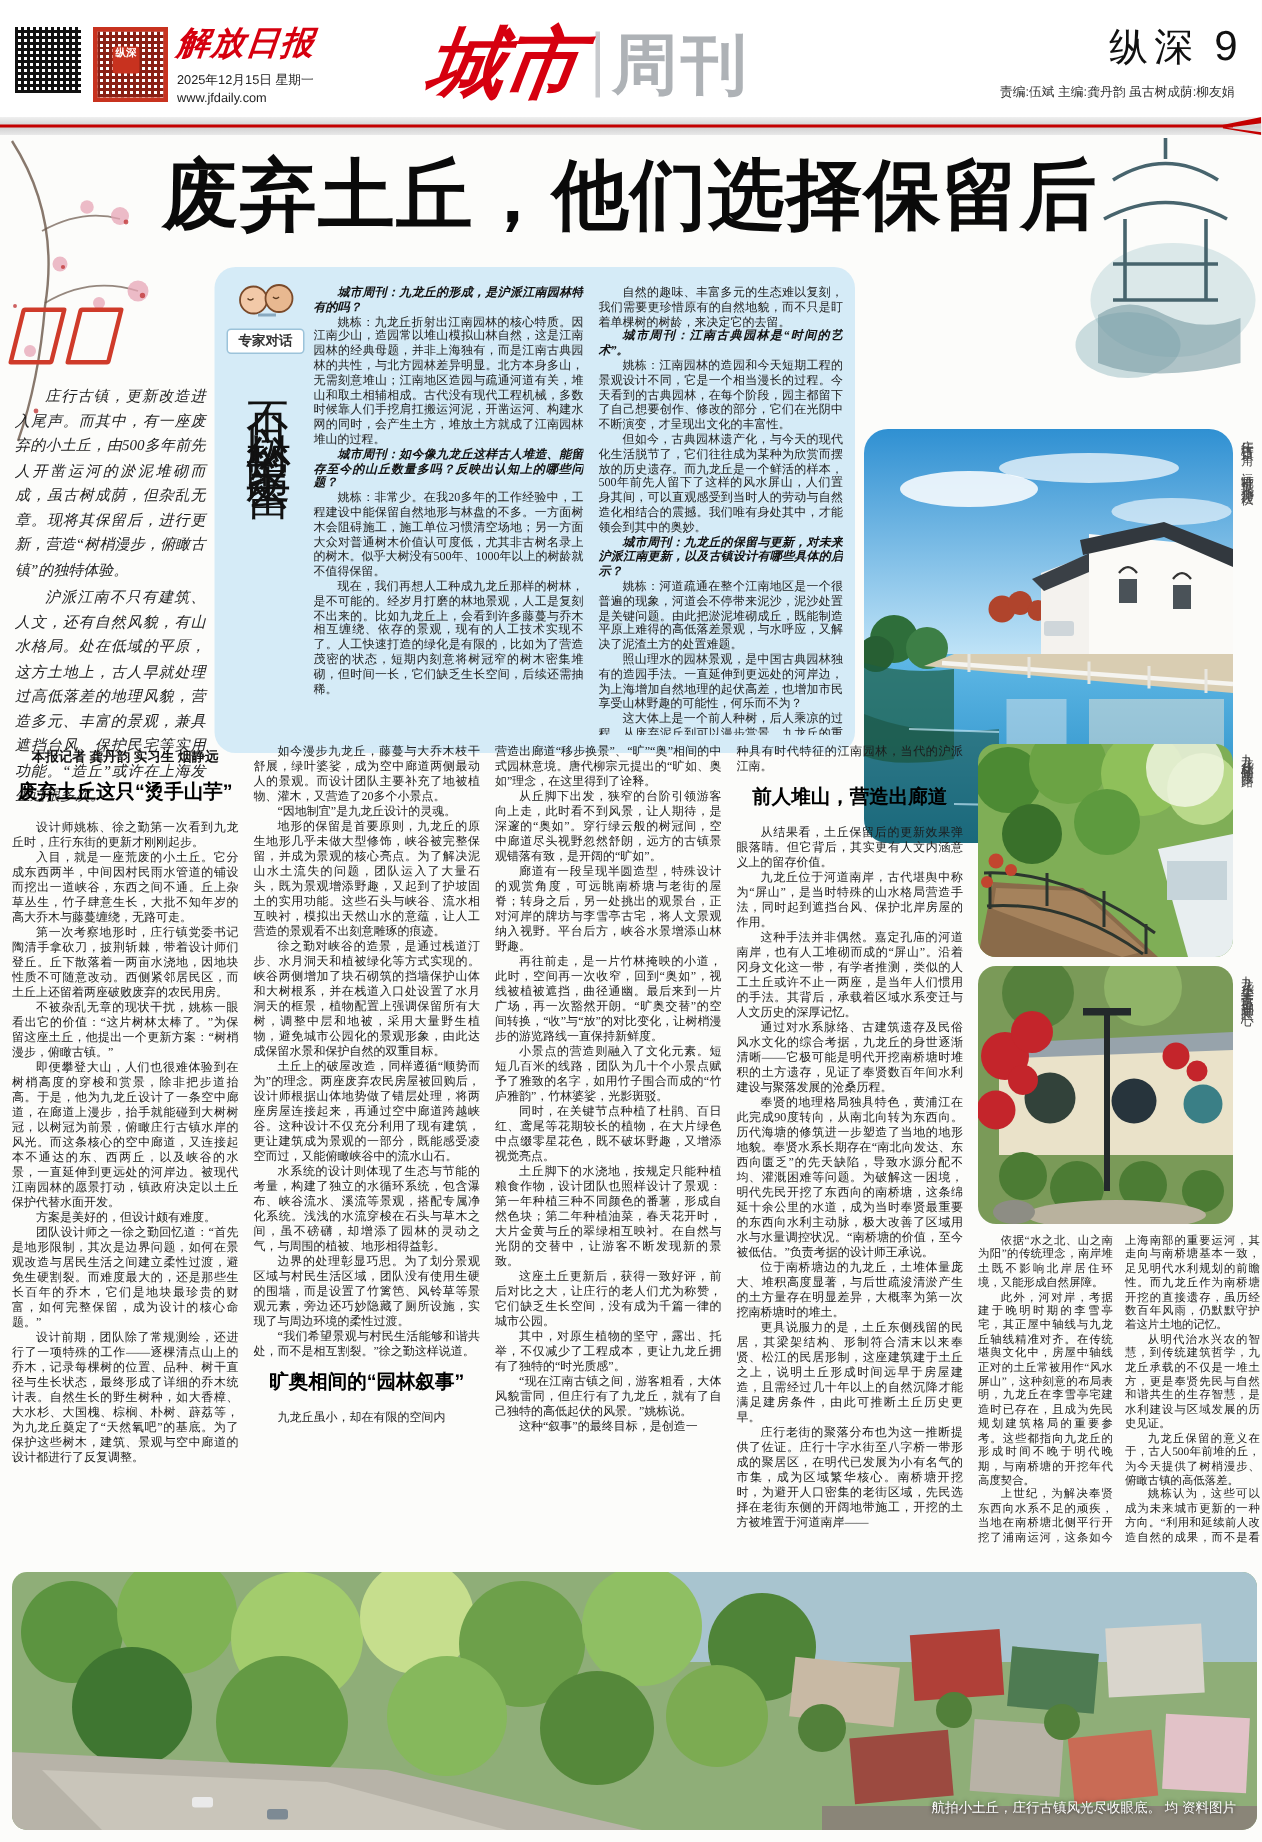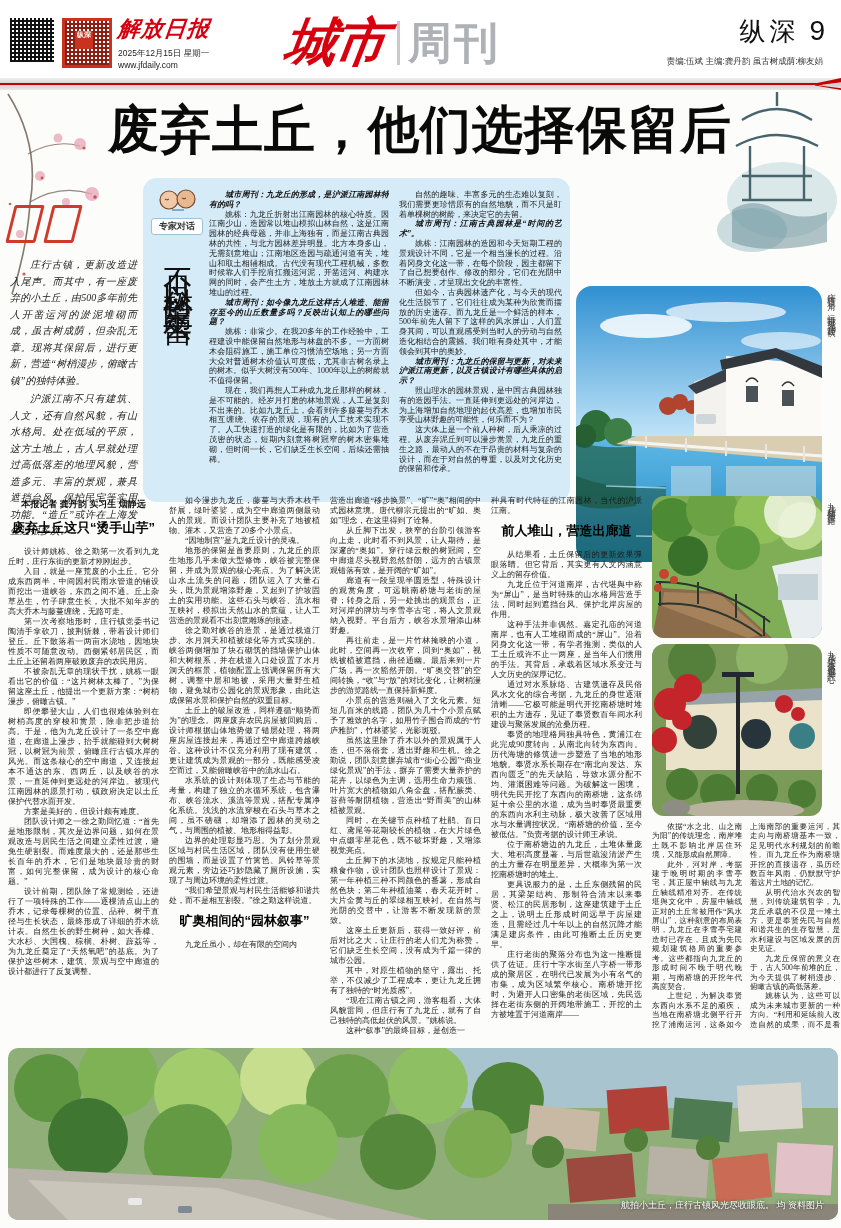--- a/index.html
+++ b/index.html
@@ -166,23 +166,24 @@
   <div class="pcol pcolA">
     <p class="q">城市周刊：九龙丘的形成，是沪派江南园林特有的吗？</p>
     <p class="a">姚栋：九龙丘折射出江南园林的核心特质。因江南少山，造园常以堆山模拟山林自然，这是江南园林的经典母题，并非上海独有，而是江南古典园林的共性，与北方园林差异明显。北方本身多山，无需刻意堆山；江南地区造园与疏通河道有关，堆山和取土相辅相成。古代没有现代工程机械，多数时候靠人们手挖肩扛搬运河泥，开凿运河、构建水网的同时，会产生土方，堆放土方就成了江南园林堆山的过程。</p>
     <p class="q">城市周刊：如今像九龙丘这样古人堆造、能留存至今的山丘数量多吗？反映出认知上的哪些问题？</p>
     <p class="a">姚栋：非常少。在我20多年的工作经验中，工程建设中能保留自然地形与林盘的不多。一方面树木会阻碍施工，施工单位习惯清空场地；另一方面大众对普通树木价值认可度低，尤其非古树名录上的树木。似乎大树没有500年、1000年以上的树龄就不值得保留。</p>
     <p class="a">现在，我们再想人工种成九龙丘那样的树林，是不可能的。经岁月打磨的林地景观，人工是复刻不出来的。比如九龙丘上，会看到许多藤蔓与乔木相互缠绕、依存的景观，现有的人工技术实现不了。人工快速打造的绿化是有限的，比如为了营造茂密的状态，短期内刻意将树冠窄的树木密集堆砌，但时间一长，它们缺乏生长空间，后续还需抽稀。</p>
   </div>
   <div class="pcol pcolB">
     <p class="a">自然的趣味、丰富多元的生态难以复刻，我们需要更珍惜原有的自然地貌，而不只是盯着单棵树的树龄，来决定它的去留。</p>
     <p class="q">城市周刊：江南古典园林是“时间的艺术”。</p>
-    <p class="a">姚栋：江南园林的造园和今天短期工程的景观设计不同，它是一个相当漫长的过程。沿着冈身文化这一带，在每个阶段，园主都留下了自己想要创作、修改的部分，它们在光阴中不断演变，才呈现出文化的丰富性。</p>
+    <p class="a">姚栋：江南园林的造园和今天短期工程的景观设计不同，它是一个相当漫长的过程。今天看到的古典园林，在每个阶段，园主都留下了自己想要创作、修改的部分，它们在光阴中不断演变，才呈现出文化的丰富性。</p>
     <p class="a">但如今，古典园林遗产化，与今天的现代化生活脱节了，它们往往成为某种为欣赏而摆放的历史遗存。而九龙丘是一个鲜活的样本，500年前先人留下了这样的风水屏山，人们置身其间，可以直观感受到当时人的劳动与自然造化相结合的震撼。我们唯有身处其中，才能领会到其中的奥妙。</p>
     <p class="q">城市周刊：九龙丘的保留与更新，对未来沪派江南更新，以及古镇设计有哪些具体的启示？</p>
+    <p class="a">姚栋：河道疏通在整个江南地区是一个很普遍的现象，河道会不停带来泥沙，泥沙处置是关键问题。由此把淤泥堆砌成丘，既能制造平原上难得的高低落差景观，与水呼应，又解决了泥渣土方的处置难题。</p>
     <p class="a">照山理水的园林景观，是中国古典园林独有的造园手法。一直延伸到更远处的河岸边，为上海增加自然地理的起伏高差，也增加市民享受山林野趣的可能性，何乐而不为？</p>
     <p class="a">这大体上是一个前人种树，后人乘凉的过程。从废弃泥丘到可以漫步赏景，九龙丘的重生之路，最动人的不在于昂贵的材料与复杂的设计，而在于对自然的尊重，以及对文化历史的保留和传承。</p>
   </div>
 </div>
 
 <div class="abs photo1wrap">
   <svg width="246" height="276">
     <defs>
       <linearGradient id="sky" x1="0" y1="0" x2="0" y2="1">
         <stop offset="0" stop-color="#2f90d2"></stop>
@@ -266,21 +267,20 @@
     <p>“我们希望景观与村民生活能够和谐共处，而不是相互割裂。”徐之勤这样说道。</p>
     <div class="subhead">旷奥相间的“园林叙事”</div>
     <p>九龙丘虽小，却在有限的空间内</p>
   </div>
   <div class="acol">
     <p style="text-indent:0;">营造出廊道“移步换景”、“旷”“奥”相间的中式园林意境。唐代柳宗元提出的“旷如、奥如”理念，在这里得到了诠释。</p>
     <p>从丘脚下出发，狭窄的台阶引领游客向上走，此时看不到风景，让人期待，是深邃的“奥如”。穿行绿云般的树冠间，空中廊道尽头视野忽然舒朗，远方的古镇景观错落有致，是开阔的“旷如”。</p>
     <p>廊道有一段呈现半圆造型，特殊设计的观赏角度，可远眺南桥塘与老街的屋脊；转身之后，另一处挑出的观景台，正对河岸的牌坊与李雪亭古宅，将人文景观纳入视野。平台后方，峡谷水景增添山林野趣。</p>
     <p>再往前走，是一片竹林掩映的小道，此时，空间再一次收窄，回到“奥如”，视线被植被遮挡，曲径通幽。最后来到一片广场，再一次豁然开朗。“旷奥交替”的空间转换，“收”与“放”的对比变化，让树梢漫步的游览路线一直保持新鲜度。</p>
     <p>小景点的营造则融入了文化元素。短短几百米的线路，团队为几十个小景点赋予了雅致的名字，如用竹子围合而成的“竹庐雅韵”，竹林婆娑，光影斑驳。</p>
-    <p>虽然这里除了乔木以外的景观属于人造，但不落俗套，透出野趣和生机。徐之勤说，团队刻意摒弃城市“街心公园”“商业绿化景观”的手法，摒弃了需要大量养护的花卉，以绿色为主调，选用生命力顽强、叶片宽大的植物如八角金盘，搭配蕨类、苔藓等耐阴植物，营造出“野而美”的山林植被景观。</p>
     <p>同时，在关键节点种植了杜鹃、百日红、鸢尾等花期较长的植物，在大片绿色中点缀零星花色，既不破坏野趣，又增添视觉亮点。</p>
     <p>土丘脚下的水浇地，按规定只能种植粮食作物，设计团队也照样设计了景观：第一年种植三种不同颜色的番薯，形成自然色块；第二年种植油菜，春天花开时，大片金黄与丘的翠绿相互映衬。在自然与光阴的交替中，让游客不断发现新的景致。</p>
     <p>这座土丘更新后，获得一致好评，前后对比之大，让庄行的老人们尤为称赞，它们缺乏生长空间，没有成为千篇一律的城市公园。</p>
     <p>其中，对原生植物的坚守，露出、托举，不仅减少了工程成本，更让九龙丘拥有了独特的“时光质感”。</p>
     <p>“现在江南古镇之间，游客粗看，大体风貌雷同，但庄行有了九龙丘，就有了自己独特的高低起伏的风景。”姚栋说。</p>
     <p>这种“叙事”的最终目标，是创造一</p>
   </div>
   <div class="acol">
     <p style="text-indent:0;">种具有时代特征的江南园林，当代的沪派江南。</p>
     <div class="subhead">前人堆山，营造出廊道</div>

